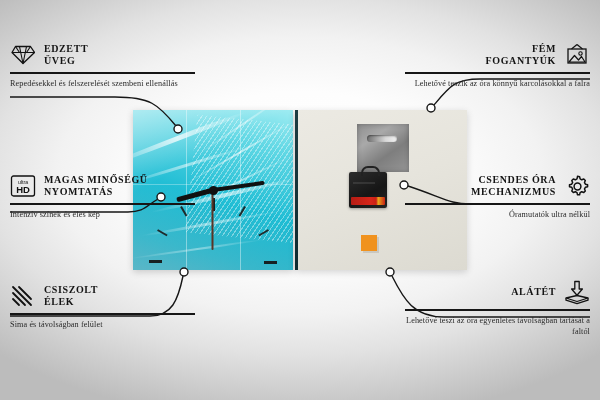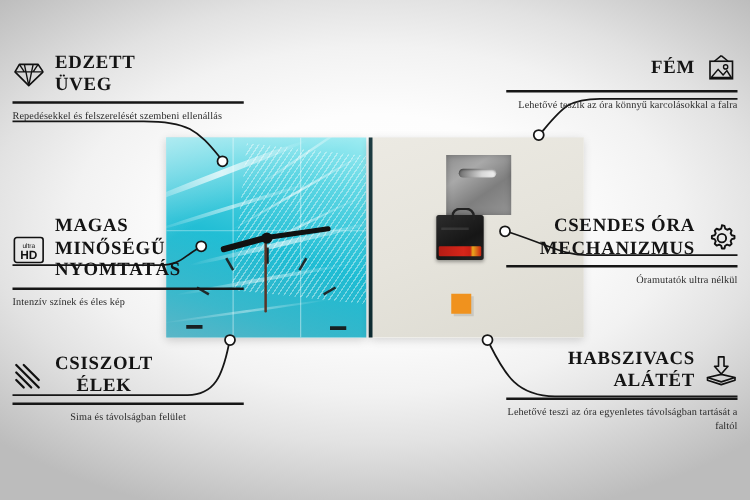--- a/index.html
+++ b/index.html
@@ -229,21 +229,21 @@
     height: 26px;
     display: flex;
     align-items: center;
     justify-content: center;
     color: #111;
   }
   .co-icon svg { display: block; }
 
   .co-title {
     font-family: "Liberation Serif", serif;
-    font-size: 15px;
+    font-size: 10px;
     font-weight: 700;
     letter-spacing: 0.6px;
     line-height: 1.18;
     color: #141414;
     text-transform: uppercase;
   }
 
   .co-rule {
     margin-top: 4px;
     height: 1.5px;
@@ -276,21 +276,21 @@
   }
   #connectors circle {
     fill: #ffffff;
     stroke: #161616;
     stroke-width: 1.4;
   }
 
   
   #co-tempered   { top: 42px;  }
   #co-print      { top: 173px; }
-  #co-edges      { top: 283px; text-align: center; }
+  #co-edges      { top: 283px; }
   #co-handles    { top: 42px;  }
   #co-mechanism  { top: 173px; }
   #co-foam       { top: 279px; }
 </style>
 </head>
 <body>
 
 <div id="infographic">
 
   <div class="stage">
@@ -421,20 +421,21 @@
         <svg width="26" height="24" viewBox="0 0 26 24">
           <path d="M13 1.5 L18.5 6" fill="none" stroke="currentColor" stroke-width="1.2"></path>
           <path d="M13 1.5 L7.5 6" fill="none" stroke="currentColor" stroke-width="1.2"></path>
           <rect x="4" y="6" width="18" height="14" fill="none" stroke="currentColor" stroke-width="1.3"></rect>
           <circle cx="16.5" cy="10.5" r="1.7" fill="none" stroke="currentColor" stroke-width="1.1"></circle>
           <path d="M5 19 L10.5 12.5 L14.5 17 L17.5 13.5 L21 19 Z" fill="none" stroke="currentColor" stroke-width="1.2" stroke-linejoin="round"></path>
         </svg>
       </span>
       <div class="co-title">
         <div>FÉM</div>
+        <div>FOGANTYÚK</div>
       </div>
     </div>
     <div class="co-rule"></div>
     <div class="co-sub">Lehetővé teszik az óra könnyű karcolásokkal a falra</div>
   </div>
 
   <div class="callout right" id="co-mechanism">
     <div class="co-head">
       <span class="co-icon">
         <svg width="25" height="25" viewBox="0 0 25 25">
@@ -454,21 +455,20 @@
   <div class="callout right" id="co-foam">
     <div class="co-head">
       <span class="co-icon">
         <svg width="26" height="25" viewBox="0 0 26 25">
           <path d="M10.8 1.5 h4.4 v7.5 h3.2 L13 15.2 7.6 9 h3.2 z" fill="none" stroke="currentColor" stroke-width="1.3" stroke-linejoin="round"></path>
           <path d="M13 15.5 L24 18 L13 21.5 L2 18 Z" fill="none" stroke="currentColor" stroke-width="1.3" stroke-linejoin="round"></path>
           <path d="M2 18 v2.2 L13 23.7 L24 20.2 V18" fill="none" stroke="currentColor" stroke-width="1.3" stroke-linejoin="round"></path>
         </svg>
       </span>
       <div class="co-title">
-        <div>HABSZIVACS</div>
         <div>ALÁTÉT</div>
       </div>
     </div>
     <div class="co-rule"></div>
     <div class="co-sub">Lehetővé teszi az óra egyenletes távolságban tartását a faltól</div>
   </div>
 
 </div>
 
 </body></html>

